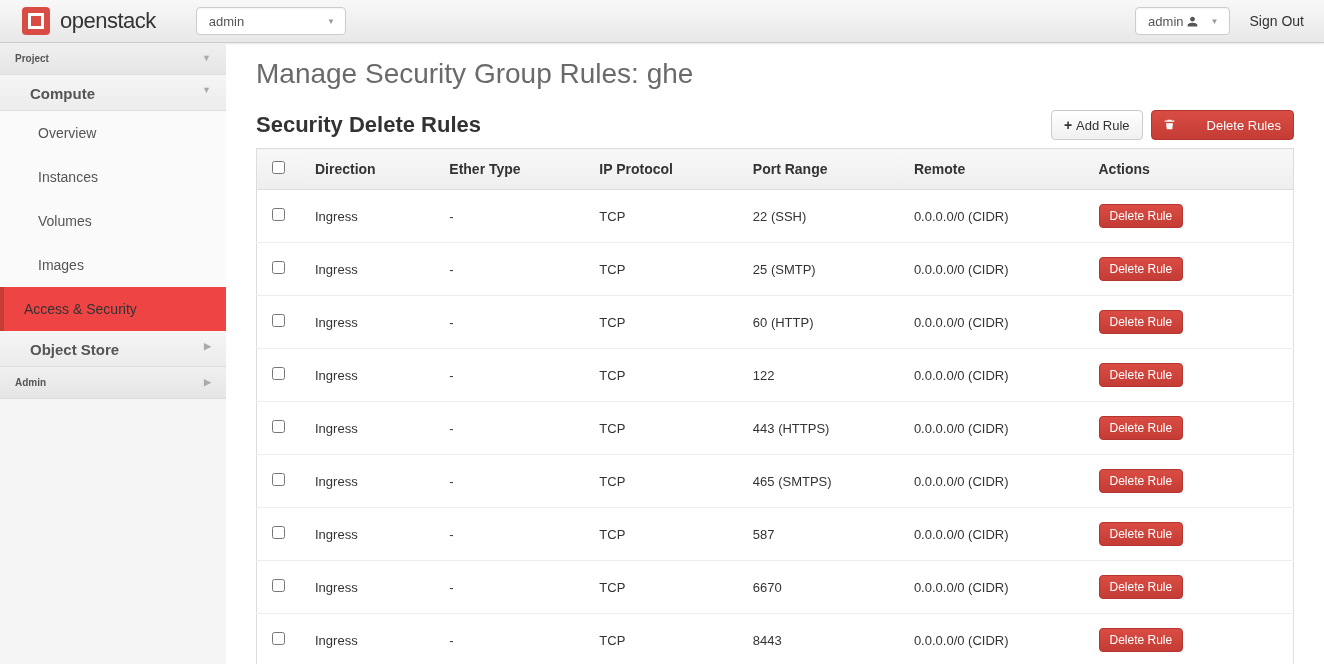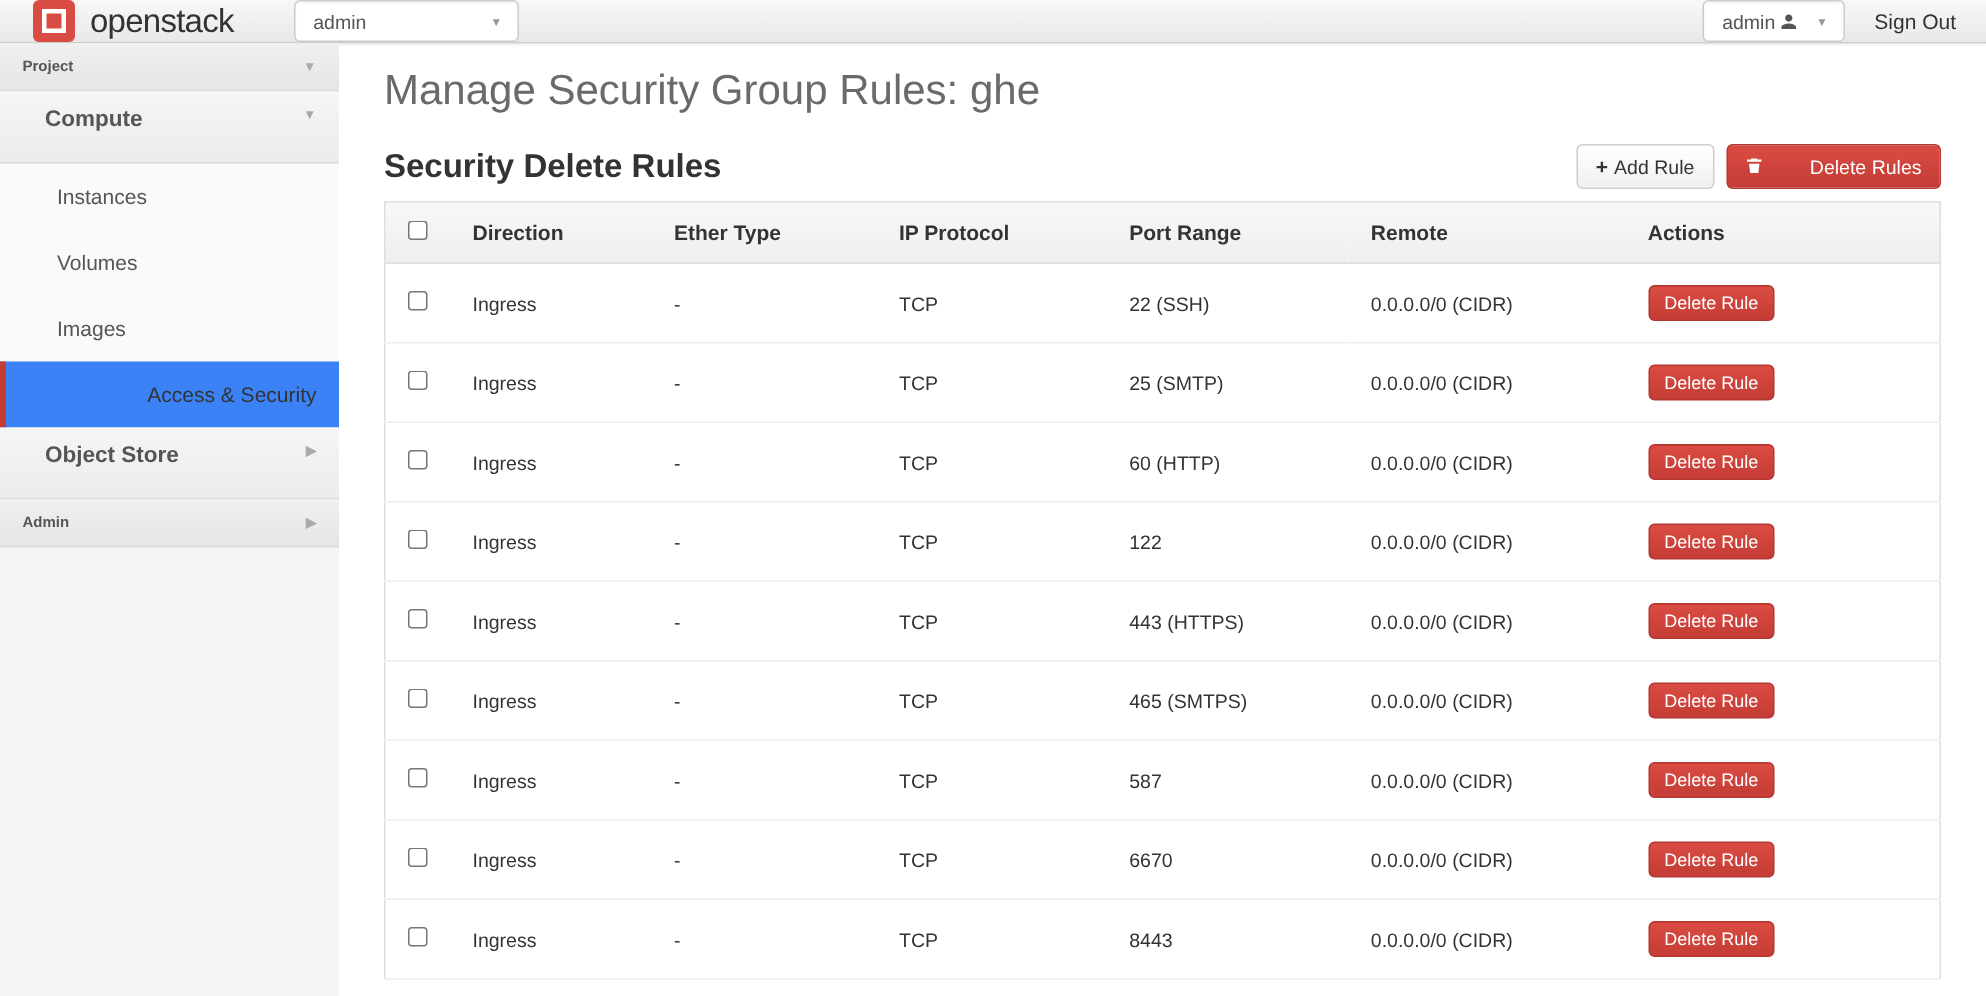--- a/index.html
+++ b/index.html
@@ -4,21 +4,21 @@
   <style>
     * { margin: 0; padding: 0; box-sizing: border-box; }
     body {
       font-family: "Helvetica Neue", Helvetica, Arial, sans-serif;
       font-size: 13px;
       color: #333;
       background: #fff;
       width: 1324px;
     }
     .topbar {
-      height: 29px;
+      height: 43px;
       background: linear-gradient(to bottom, #f8f8f8, #e8e8e8);
       border-bottom: 1px solid #ccc;
       display: flex;
       align-items: center;
       padding: 0 20px;
       box-shadow: 0 1px 2px rgba(0,0,0,0.1);
     }
     .logo {
       display: flex;
       align-items: center;
@@ -112,21 +112,21 @@
       content: '▼';
       position: absolute;
       right: 15px;
       font-size: 9px;
       color: #aaa;
     }
     .nav-header.collapsed::after {
       content: '▶';
     }
     .nav-subheader {
-      padding: 10px 15px 20px 30px;
+      padding: 10px 15px 8px 30px;
       font-size: 15px;
       font-weight: 600;
       color: #555;
       background: linear-gradient(to bottom, #f5f5f5, #ececec);
       border-bottom: 1px solid #ddd;
       position: relative;
       cursor: pointer;
     }
     .nav-subheader::after {
       content: '▼';
@@ -139,25 +139,24 @@
       content: '▶';
     }
     .nav-item {
       padding: 14px 15px 14px 38px;
       font-size: 14px;
       color: #555;
       cursor: pointer;
       background: #fafafa;
     }
     .nav-item.active {
-      background: #3b82f6;
+      background: #ef4444;
       border-left: 4px solid #c43c35;
       padding-left: 20px;
       color: #333;
-      text-align: right;
     }
     .main {
       flex: 1;
       padding: 15px 30px;
     }
     .page-title {
       font-size: 28px;
       font-weight: 400;
       color: #6a6a6a;
       margin-bottom: 20px;
@@ -268,20 +267,21 @@
 
 <div class="layout">
   <div class="sidebar">
     <div class="nav-header">
       <span>Project</span>
     </div>
     <div class="nav-subheader">
       <span>Compute</span>
     </div>
     <div id="compute-items">
+        <div class="nav-item"><span>Overview</span></div>
         <div class="nav-item"><span>Instances</span></div>
         <div class="nav-item"><span>Volumes</span></div>
         <div class="nav-item"><span>Images</span></div>
         <div class="nav-item active"><span>Access &amp; Security</span></div>
       </div>
     <div class="nav-subheader collapsed">
       <span>Object Store</span>
     </div>
     <div class="nav-header collapsed">
       <span>Admin</span>

